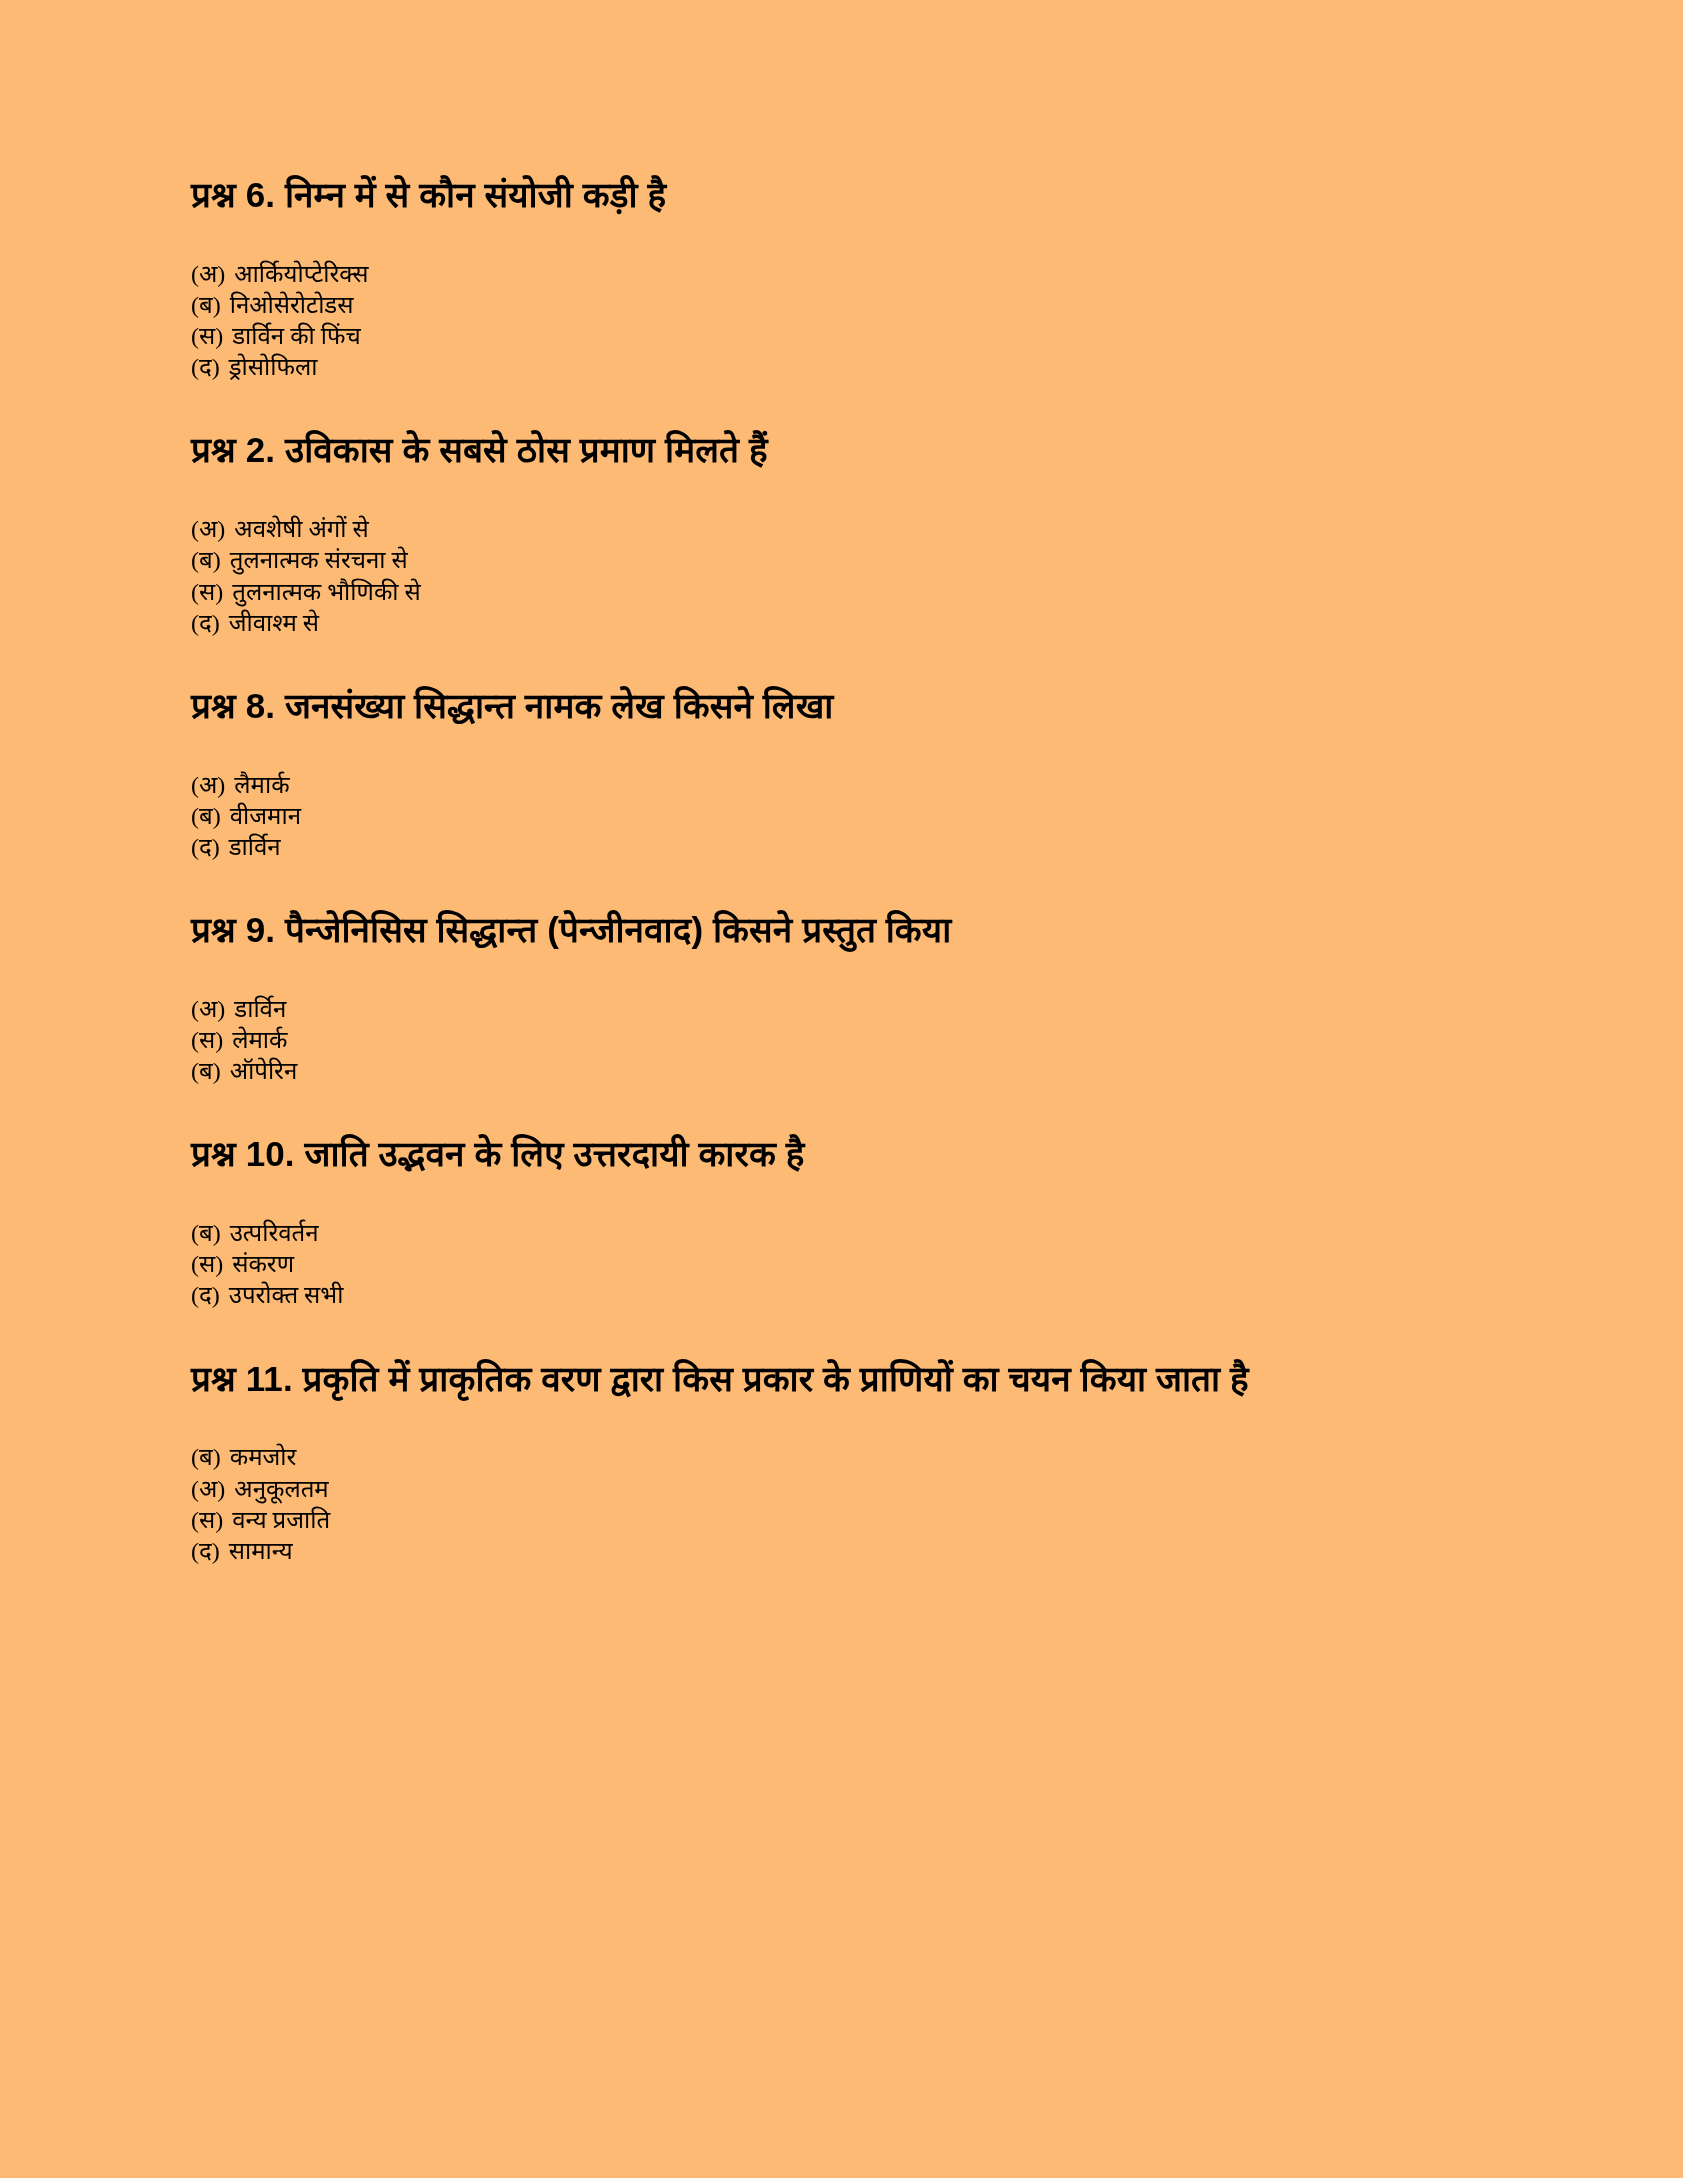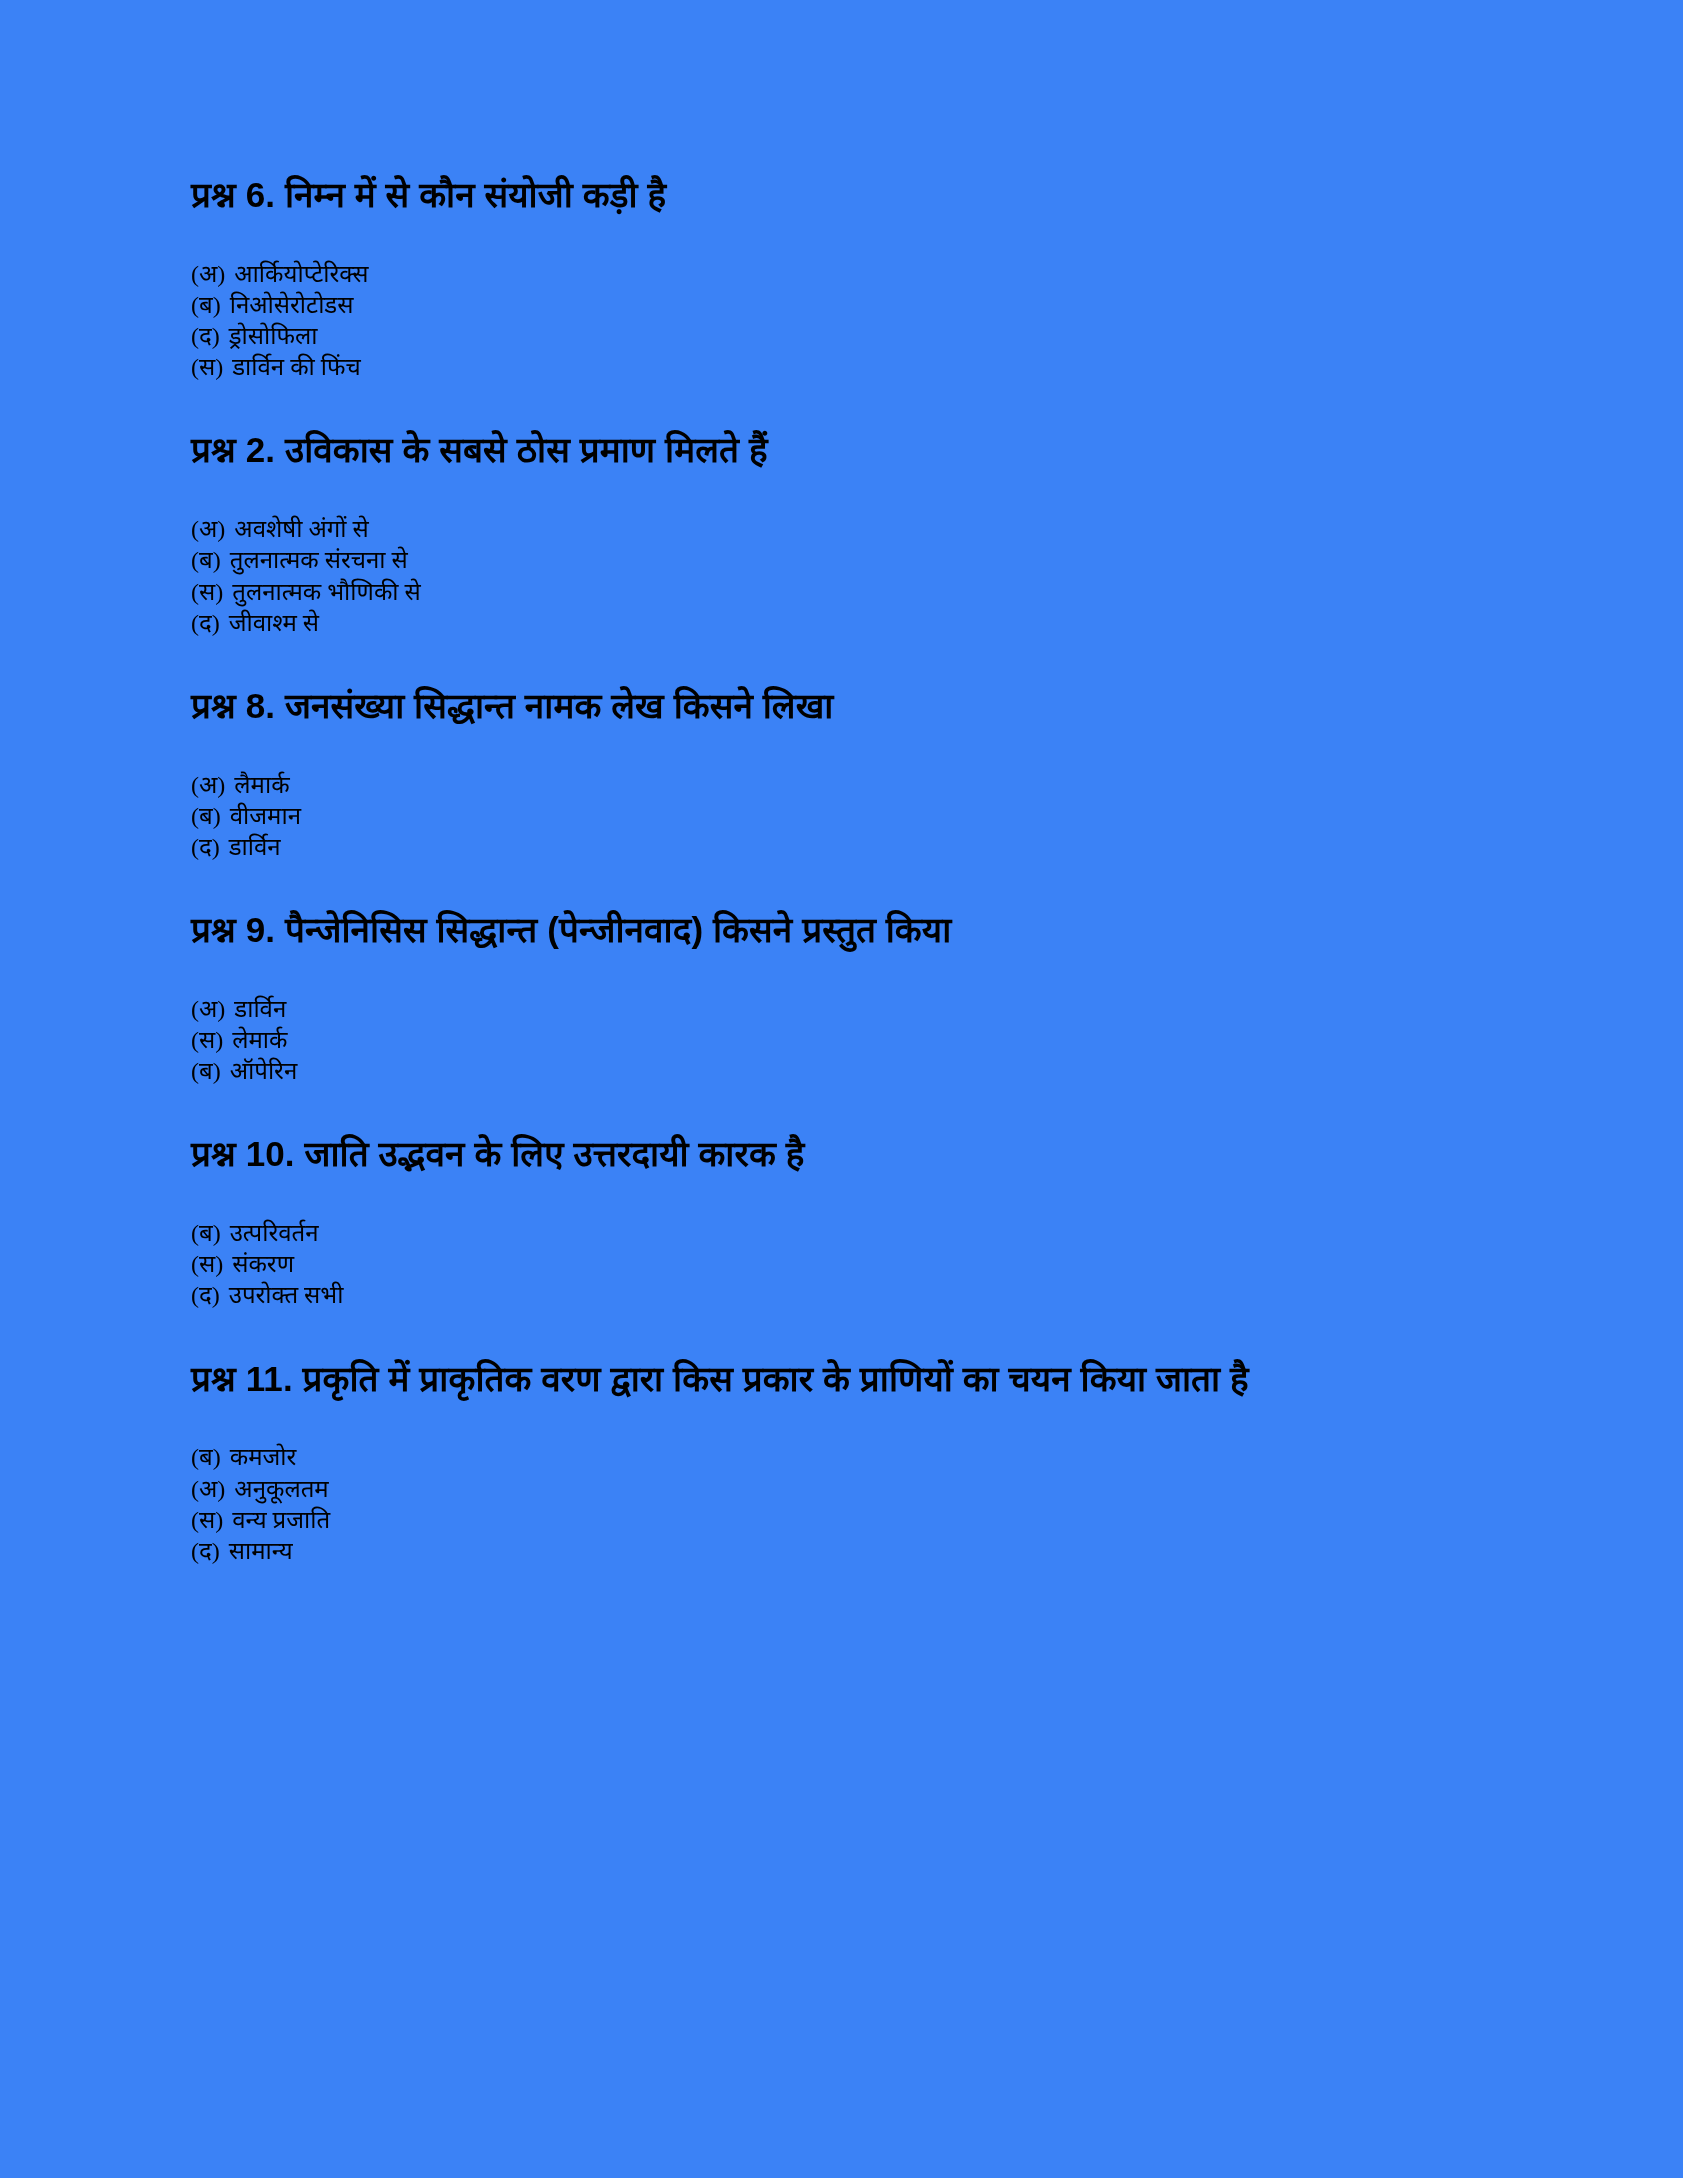--- a/index.html
+++ b/index.html
@@ -9,21 +9,21 @@
     background: #ffffff;
   }
   body {
     font-family: "Liberation Serif", "DejaVu Serif", serif;
     color: #000000;
   }
   .page {
     position: relative;
     width: 1683px;
     height: 2178px;
-    background: #3b82f6;
+    background: #fdba74;
     overflow: hidden;
     box-sizing: border-box;
   }
   .content {
     position: absolute;
     left: 191px;
     top: 174px;
     width: 1317px;
   }
   .question-block {
@@ -65,22 +65,22 @@
 </head>
 <body>
 
 <div class="page">
   <div class="content">
       <section class="question-block">
         <h2 class="q-heading">प्रश्न 6. निम्न में से कौन संयोजी कड़ी है</h2>
         <ul class="options">
           <li class="option"><span class="opt-marker">(अ)</span><span class="opt-text">आर्कियोप्टेरिक्स</span></li>
           <li class="option"><span class="opt-marker">(ब)</span><span class="opt-text">निओसेरोटोडस</span></li>
+          <li class="option"><span class="opt-marker">(स)</span><span class="opt-text">डार्विन की फिंच</span></li>
           <li class="option"><span class="opt-marker">(द)</span><span class="opt-text">ड्रोसोफिला</span></li>
-          <li class="option"><span class="opt-marker">(स)</span><span class="opt-text">डार्विन की फिंच</span></li>
         </ul>
       </section>
       <section class="question-block">
         <h2 class="q-heading">प्रश्न 2. उविकास के सबसे ठोस प्रमाण मिलते हैं</h2>
         <ul class="options">
           <li class="option"><span class="opt-marker">(अ)</span><span class="opt-text">अवशेषी अंगों से</span></li>
           <li class="option"><span class="opt-marker">(ब)</span><span class="opt-text">तुलनात्मक संरचना से</span></li>
           <li class="option"><span class="opt-marker">(स)</span><span class="opt-text">तुलनात्मक भौणिकी से</span></li>
           <li class="option"><span class="opt-marker">(द)</span><span class="opt-text">जीवाश्म से</span></li>
         </ul>

